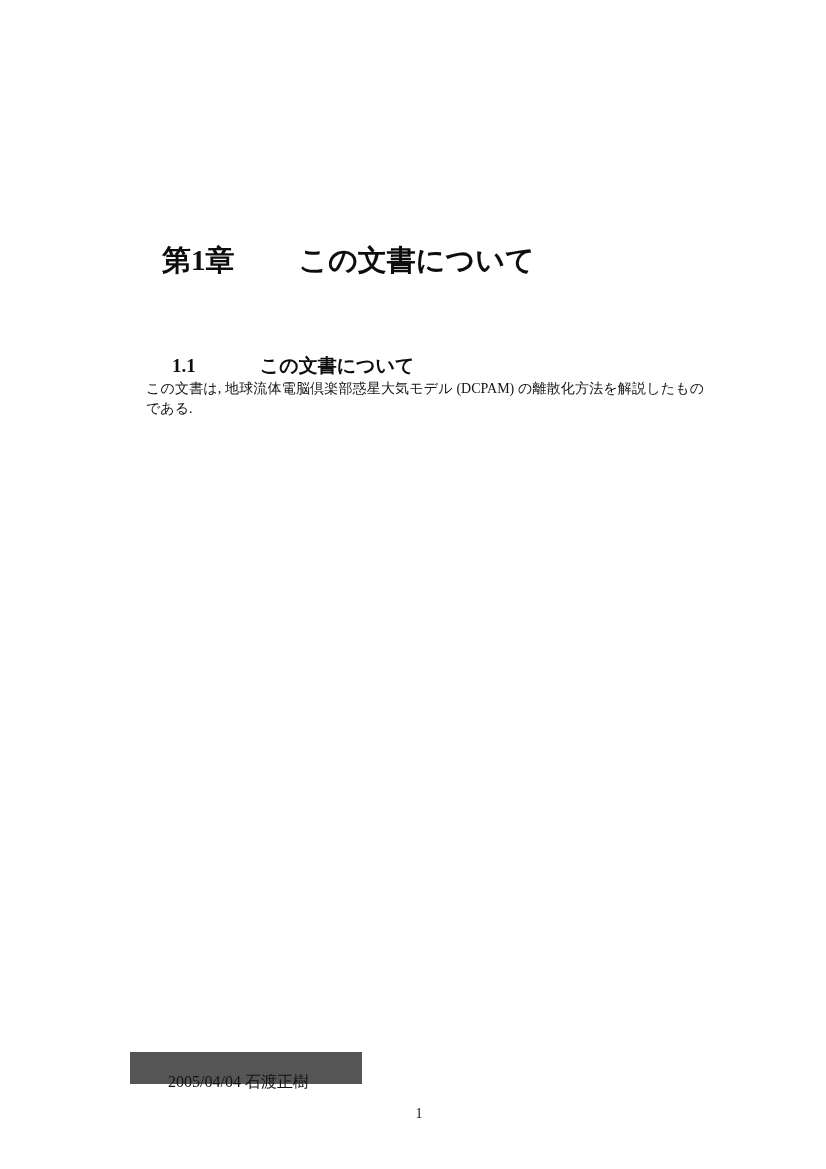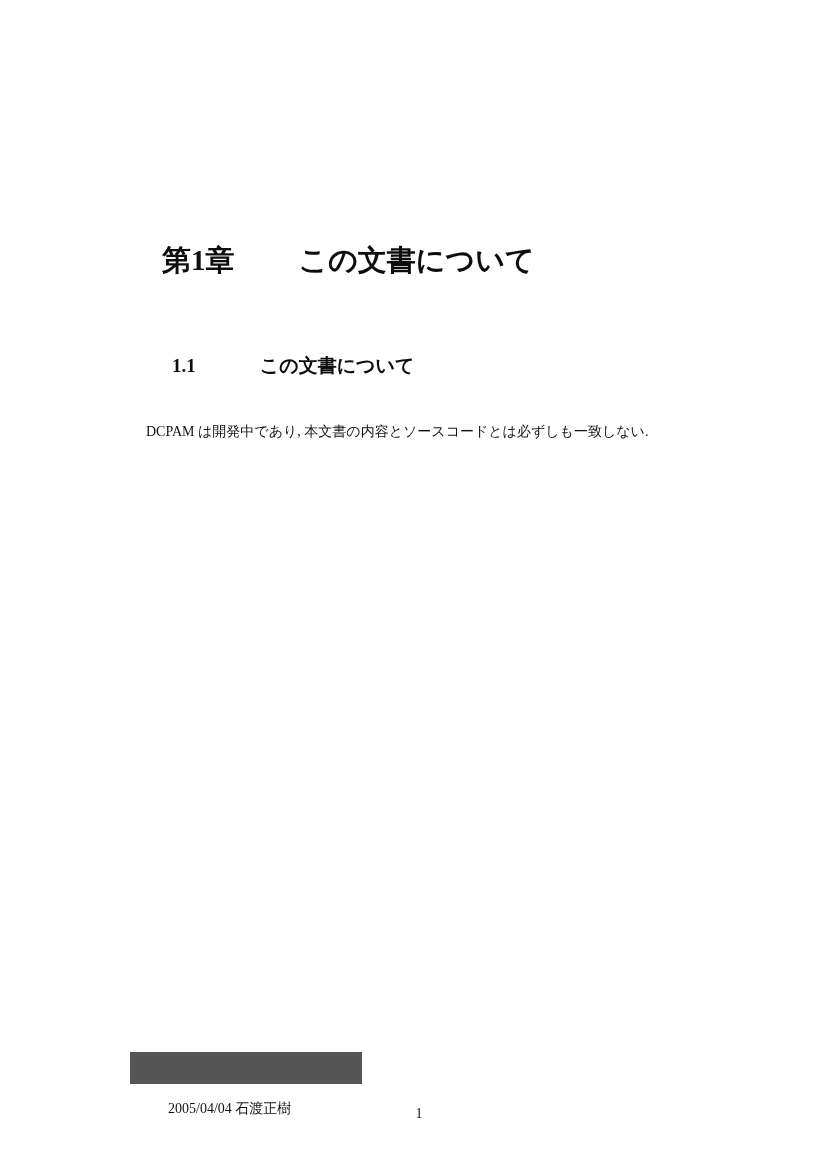--- a/index.html
+++ b/index.html
@@ -59,22 +59,22 @@
     position: absolute;
     left: 98px;
     top: 1020px;
     width: 232px;
     height: 1px;
     background: #555555;
   }
   .footnote-text {
     position: absolute;
     left: 120px;
-    top: 1052px;
-    font-size: 14px;
+    top: 1024px;
+    font-size: 16px;
     color: #141414;
     white-space: nowrap;
   }
   .page-number {
     position: absolute;
     left: 98px;
     top: 1058px;
     width: 578px;
     text-align: center;
     font-size: 14px;
@@ -87,22 +87,22 @@
 <div class="page">
 
   <h1 class="chapter-heading">
     <span>第1章</span><span class="chapter-gap"></span><span>この文書について</span>
   </h1>
 
   <h2 class="section-heading">
     <span>1.1</span><span class="section-gap"></span><span>この文書について</span>
   </h2>
 
+  <p class="body-paragraph paragraph-1">この文書は, 地球流体電脳倶楽部惑星大気モデル (DCPAM) の離散化方法を解説したものである.</p>
 
-  <p class="body-paragraph paragraph-2">DCPAM は開発中であり, 本文書の内容とソースコードとは必ずしも一致しない.</p>
 
   <div class="footnote-rule"></div>
 
   <div class="footnote-text">2005/04/04 石渡正樹</div>
 
   <div class="page-number">1</div>
 
 </div>
 
 </body></html>

